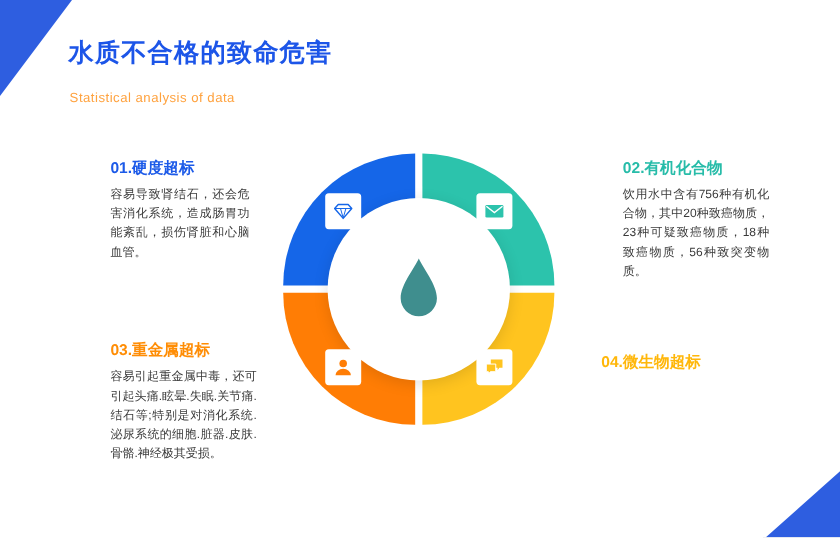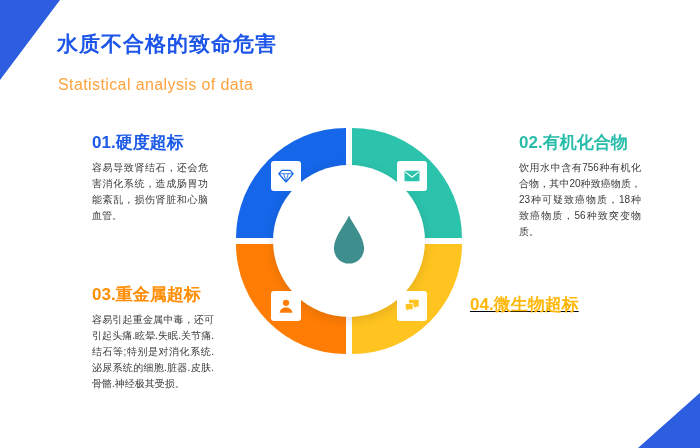--- a/index.html
+++ b/index.html
@@ -11,21 +11,21 @@
   }
   
   .corner-tl { position:absolute; left:0; top:0; width:60px; height:80px;
     background:#2e5ee0; clip-path:polygon(0 0,100% 0,0 100%); }
   .corner-br { position:absolute; right:0; bottom:0; width:74px; height:66px;
     background:#2e5ee0; clip-path:polygon(100% 0,100% 100%,0 100%); }
 
   
   .title { position:absolute; left:57px; top:30px; font-size:21px;
     font-weight:bold; color:#1c55e8; letter-spacing:1px; }
-  .subtitle { position:absolute; left:58px; top:76px; font-size:16px;
+  .subtitle { position:absolute; left:58px; top:76px; font-size:11px;
     color:#ffa23e; letter-spacing:0.4px; }
 
   
   .donut { position:absolute; left:236px; top:128px; width:226px; height:226px; }
   .quad { position:absolute; width:110px; height:110px; }
   .quad.q-tl { left:0; top:0; background:#1566e8; border-top-left-radius:100%; }
   .quad.q-tr { right:0; top:0; background:#2cc3ac; border-top-right-radius:100%; }
   .quad.q-bl { left:0; bottom:0; background:#ff7d05; border-bottom-left-radius:100%; }
   .quad.q-br { right:0; bottom:0; background:#ffc41f; border-bottom-right-radius:100%; }
   .center-circle { position:absolute; left:37px; top:37px; width:152px; height:152px;
@@ -34,27 +34,27 @@
 
   .tab { position:absolute; width:30px; height:30px; background:#ffffff;
     border-radius:3px; display:flex; align-items:center; justify-content:center; z-index:4; }
   .tab.t-tl { left:35px; top:33px; }
   .tab.t-tr { right:35px; top:33px; }
   .tab.t-bl { left:35px; bottom:33px; }
   .tab.t-br { right:35px; bottom:33px; }
 
   
   .sec { position:absolute; }
-  .sec h3 { margin:0 0 6px 0; font-size:17px; font-weight:bold; }
+  .sec h3 { margin:0 0 6px 0; font-size:13px; font-weight:bold; }
   .sec p { margin:0; font-size:10px; line-height:16px; color:#3a3a3a;
     text-align:justify; word-break:break-all; }
   .sec-01 { left:92px;  top:131px; width:116px; }
   .sec-02 { left:519px; top:131px; width:122px; }
   .sec-03 { left:92px;  top:283px; width:122px; }
-  .sec-04 { left:470px; top:293px; width:120px;text-decoration:underline; }
+  .sec-04 { left:501px; top:293px; width:120px; }
   .sec-01 h3 { color:#1c5ae8; }
   .sec-02 h3 { color:#27bca9; }
   .sec-03 h3 { color:#ff8d05; }
   .sec-04 h3 { color:#ffb70a; }
 </style>
 </head>
 <body>
 
 <div class="page">
 

